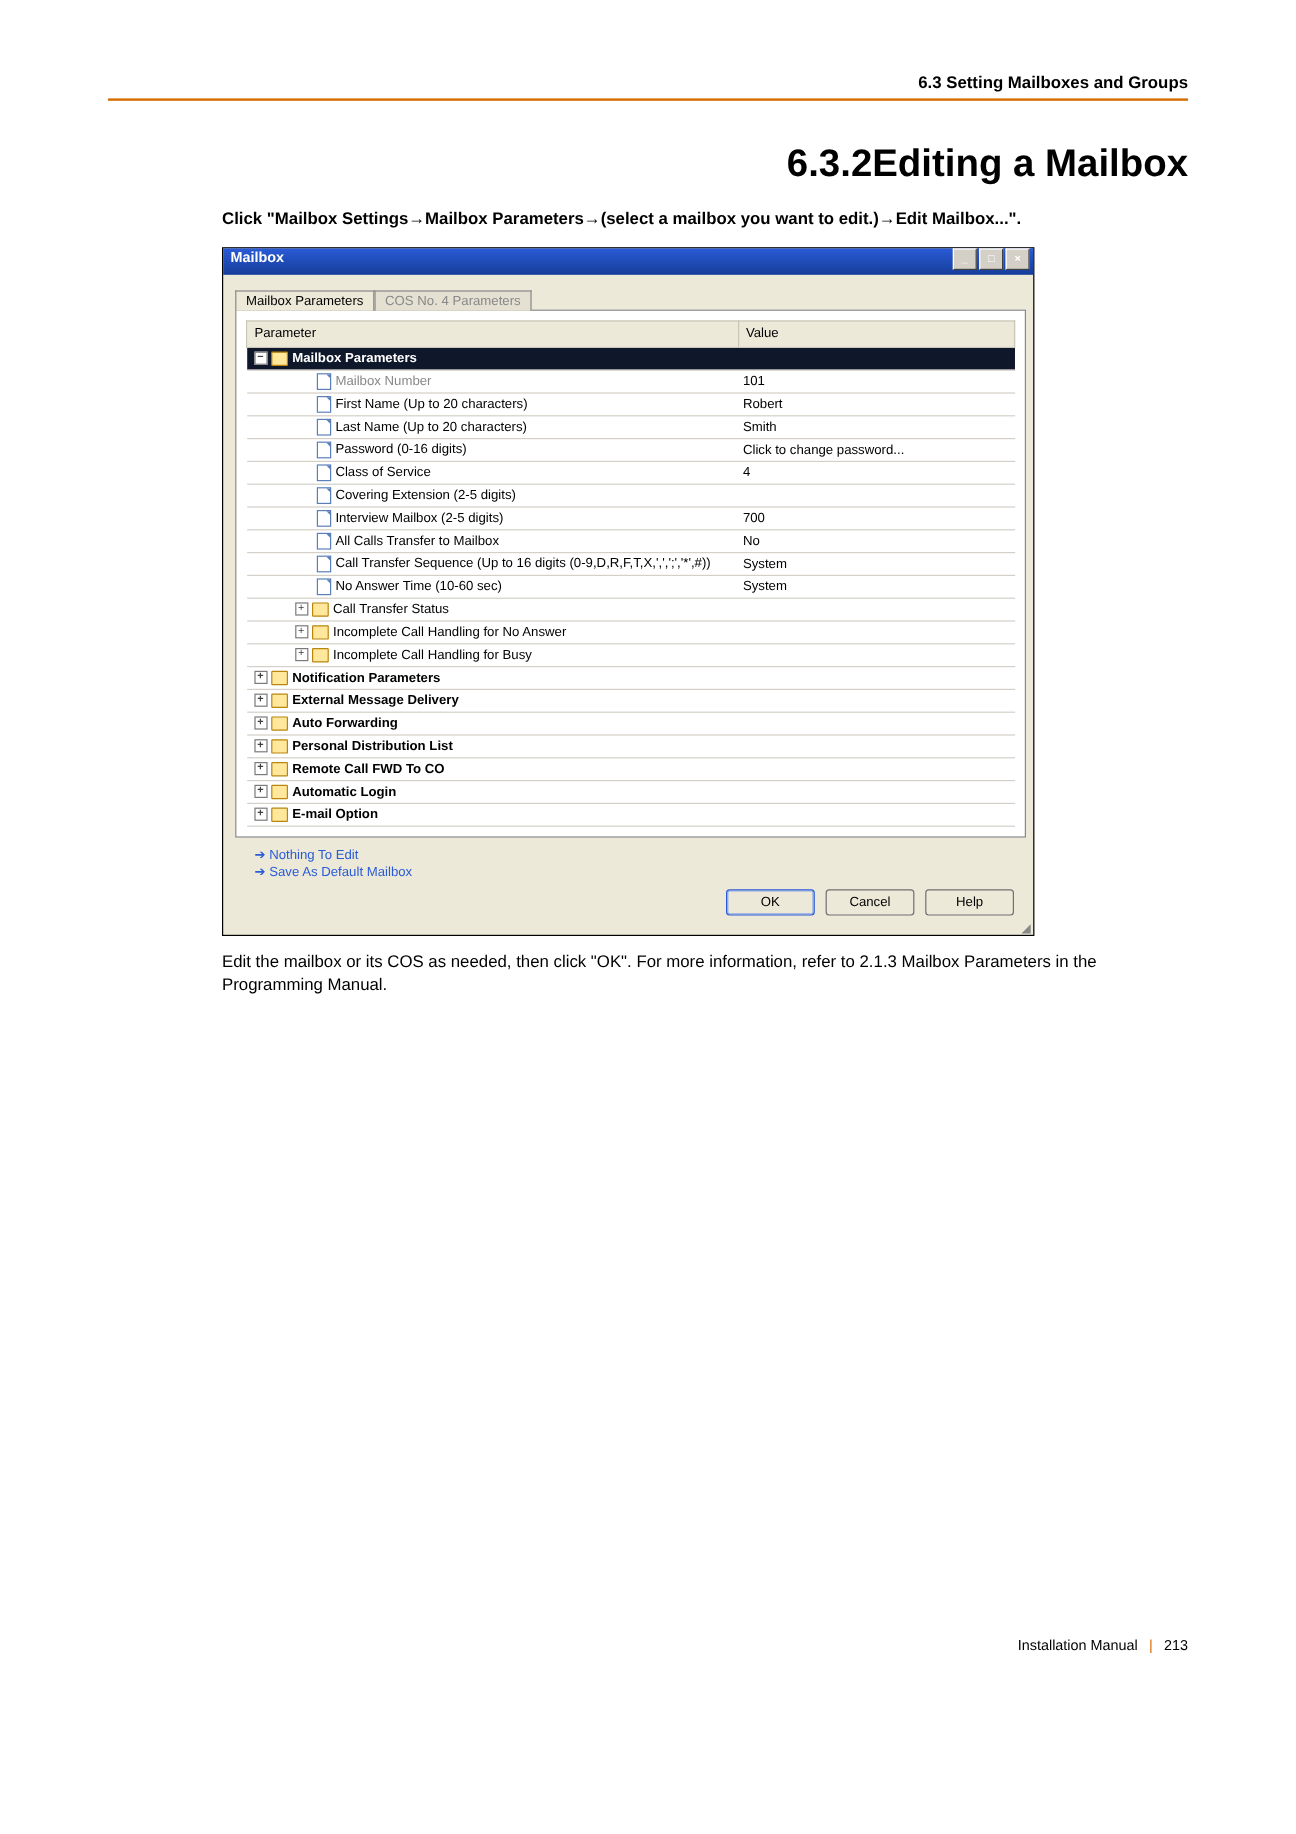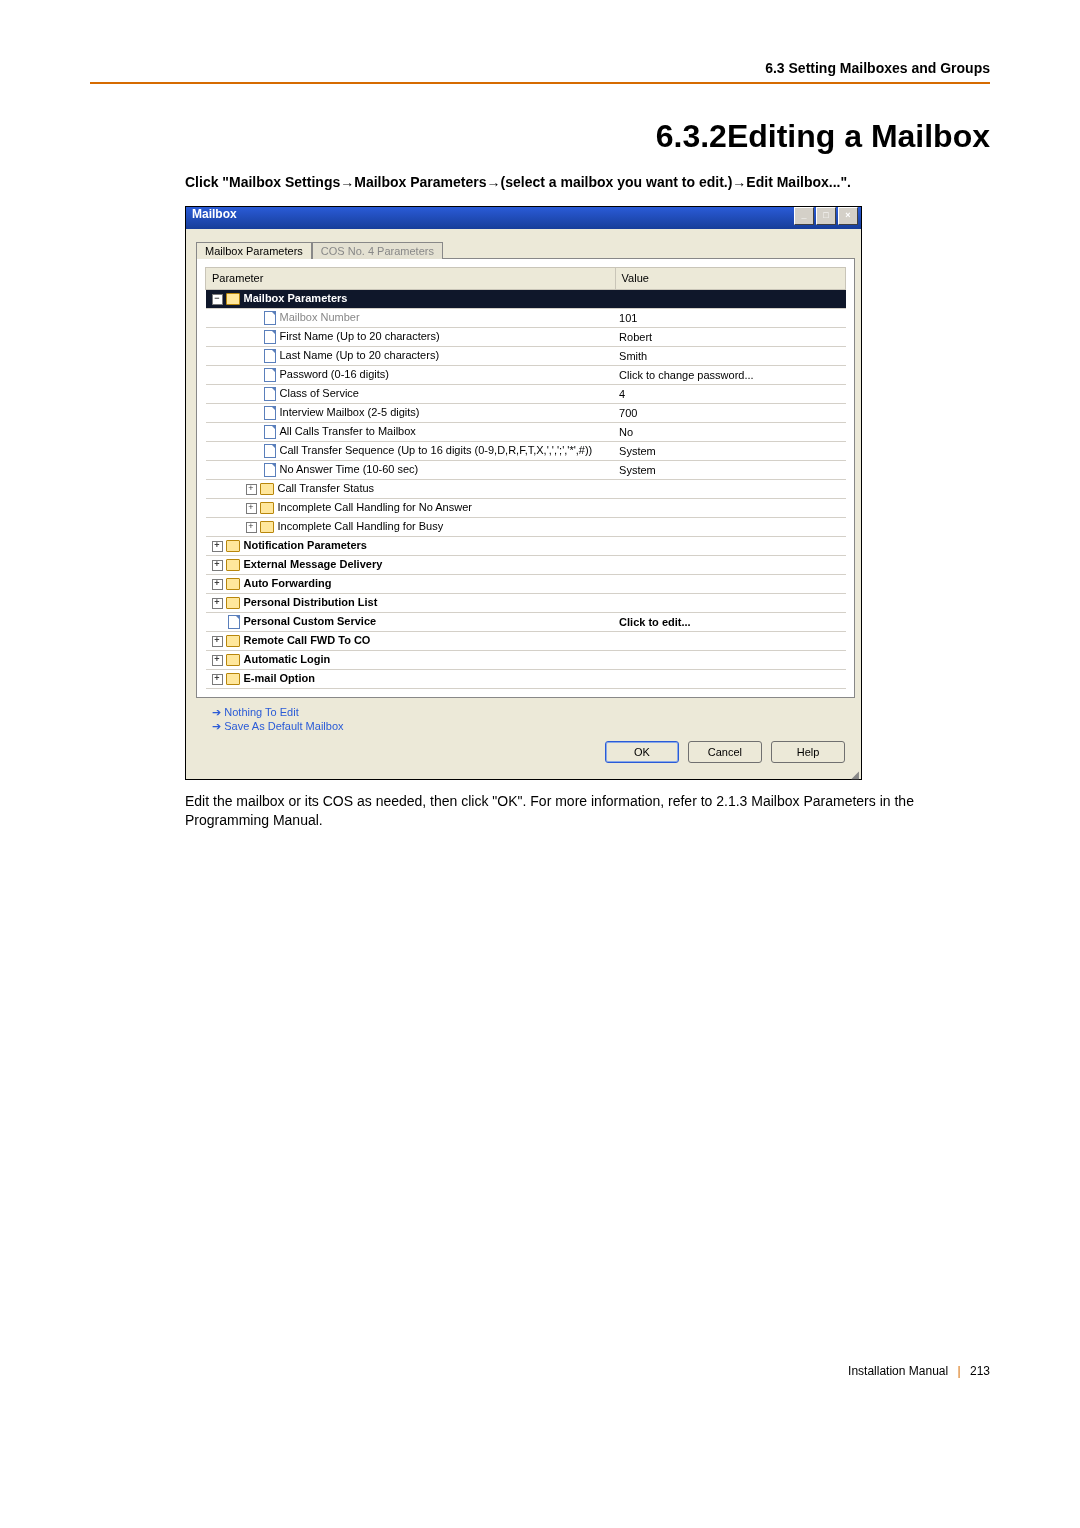--- a/index.html
+++ b/index.html
@@ -306,20 +306,24 @@
                   </tr>
                   <tr>
                     <td class="ind2"><span class="icon-doc"></span><span>Password (0-16 digits)</span></td>
                     <td>Click to change password...</td>
                   </tr>
                   <tr>
                     <td class="ind2"><span class="icon-doc"></span><span>Class of Service</span></td>
                     <td>4</td>
                   </tr>
                   <tr>
+                    <td class="ind2"><span class="icon-doc"></span><span>Covering Extension (2-5 digits)</span></td>
+                    <td></td>
+                  </tr>
+                  <tr>
                     <td class="ind2"><span class="icon-doc"></span><span>Interview Mailbox (2-5 digits)</span></td>
                     <td>700</td>
                   </tr>
                   <tr>
                     <td class="ind2"><span class="icon-doc"></span><span>All Calls Transfer to Mailbox</span></td>
                     <td>No</td>
                   </tr>
                   <tr>
                     <td class="ind2"><span class="icon-doc"></span><span>Call Transfer Sequence (Up to 16 digits (0-9,D,R,F,T,X,',',';','*',#))</span></td>
                     <td>System</td>
@@ -348,24 +352,20 @@
                     <td class="ind0"><span class="icon-box">+</span><span class="icon-folder"></span><span>External Message Delivery</span></td>
                     <td style="font-weight: bold;"></td>
                   </tr>
                   <tr class="bold">
                     <td class="ind0"><span class="icon-box">+</span><span class="icon-folder"></span><span>Auto Forwarding</span></td>
                     <td style="font-weight: bold;"></td>
                   </tr>
                   <tr class="bold">
                     <td class="ind0"><span class="icon-box">+</span><span class="icon-folder"></span><span>Personal Distribution List</span></td>
                     <td style="font-weight: bold;"></td>
-                  </tr>
-                  <tr class="bold">
-                    <td class="ind1"><span class="icon-doc"></span><span>Personal Custom Service</span></td>
-                    <td style="font-weight: bold;">Click to edit...</td>
                   </tr>
                   <tr class="bold">
                     <td class="ind0"><span class="icon-box">+</span><span class="icon-folder"></span><span>Remote Call FWD To CO</span></td>
                     <td style="font-weight: bold;"></td>
                   </tr>
                   <tr class="bold">
                     <td class="ind0"><span class="icon-box">+</span><span class="icon-folder"></span><span>Automatic Login</span></td>
                     <td style="font-weight: bold;"></td>
                   </tr>
                   <tr class="bold">

